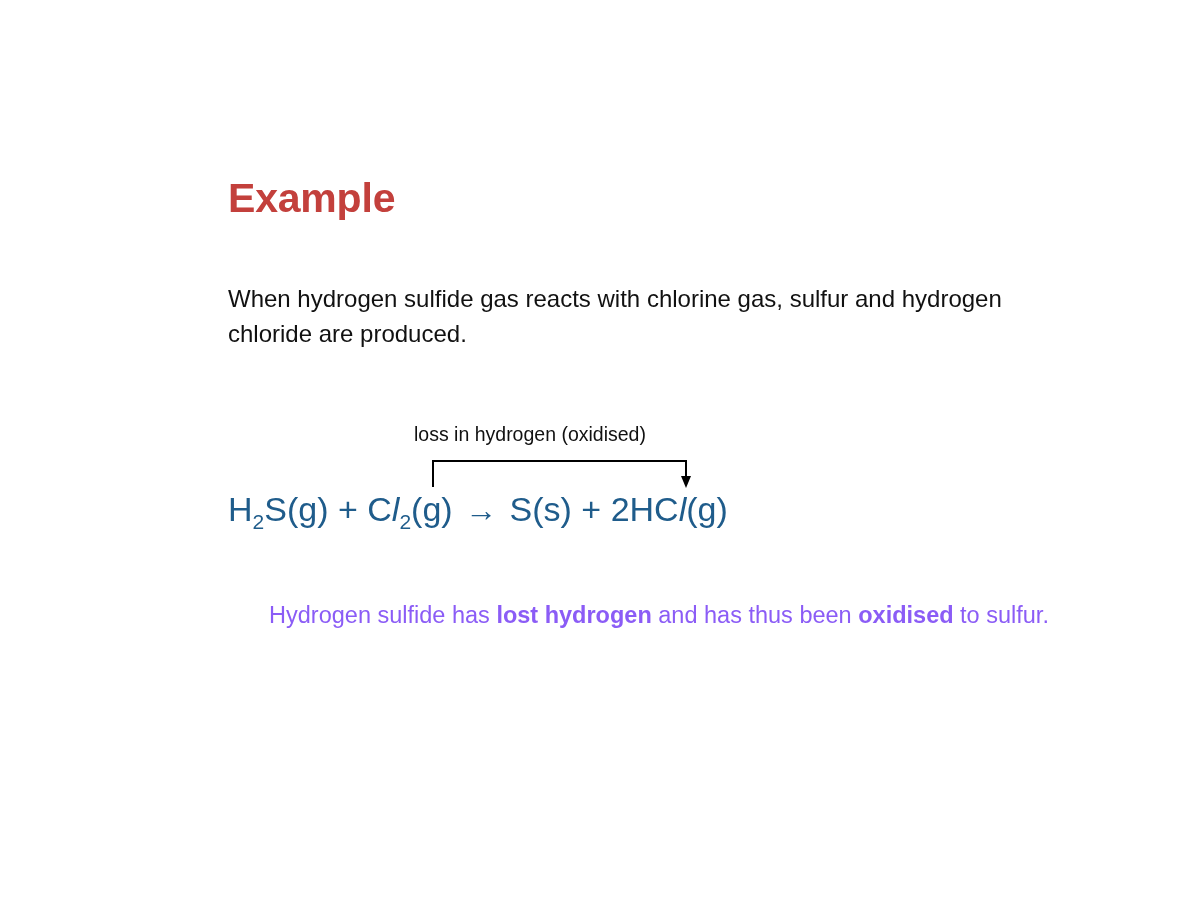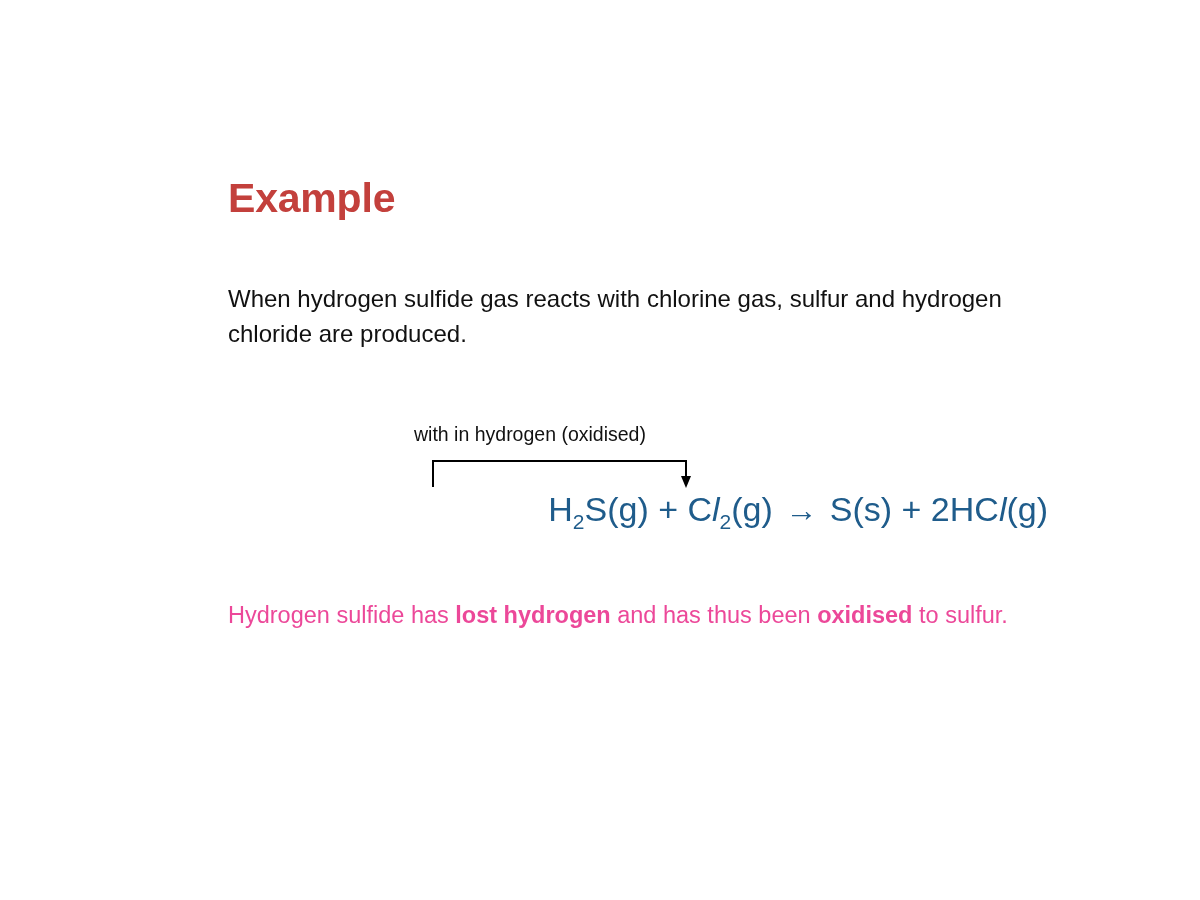--- a/index.html
+++ b/index.html
@@ -51,61 +51,62 @@
     left: 400px;
     top: 455px;
     width: 275px;
     height: 35px;
   }
   .equation {
     position: absolute;
     left: 200px;
     top: 490px;
     width: 820px;
-    text-align: right;
+    text-align: left;
     font-size: 34px;
     color: #1F5C8B;
     white-space: nowrap;
   }
   .equation sub {
     font-size: 21px;
     vertical-align: baseline;
     position: relative;
     top: 8px;
   }
   .equation .ital {
     font-style: italic;
   }
   .equation .rxn-arrow {
     font-size: 32px;
     padding: 0 3px;
   }
   .conclusion {
     position: absolute;
-    left: 200px;
+    left: 216px;
     top: 598px;
     width: 830px;
     font-size: 23.5px;
     line-height: 35px;
-    color: #ec4899;
+    color: #8b5cf6;
+    text-align: center;
   }
   .conclusion b {
     font-weight: bold;
   }
 </style>
 </head>
 <body>
 
 <div class="slide">
 
   <div class="title">Example</div>
 
   <div class="intro">When hydrogen sulfide gas reacts with chlorine gas, sulfur and hydrogen chloride are produced.</div>
 
-  <div class="annotation">with in hydrogen (oxidised)</div>
+  <div class="annotation">loss in hydrogen (oxidised)</div>
 
   <div class="arrow-wrap">
     <svg width="275" height="35" viewBox="0 0 275 35">
       <path d="M 5 32 L 5 6 L 258 6 L 258 22" fill="none" stroke="#000000" stroke-width="2"></path>
       <path d="M 258 33 L 253 21 L 263 21 Z" fill="#000000"></path>
     </svg>
   </div>
 
   <div class="equation">
     <span><span>H</span><sub>2</sub><span>S(g)</span></span>

